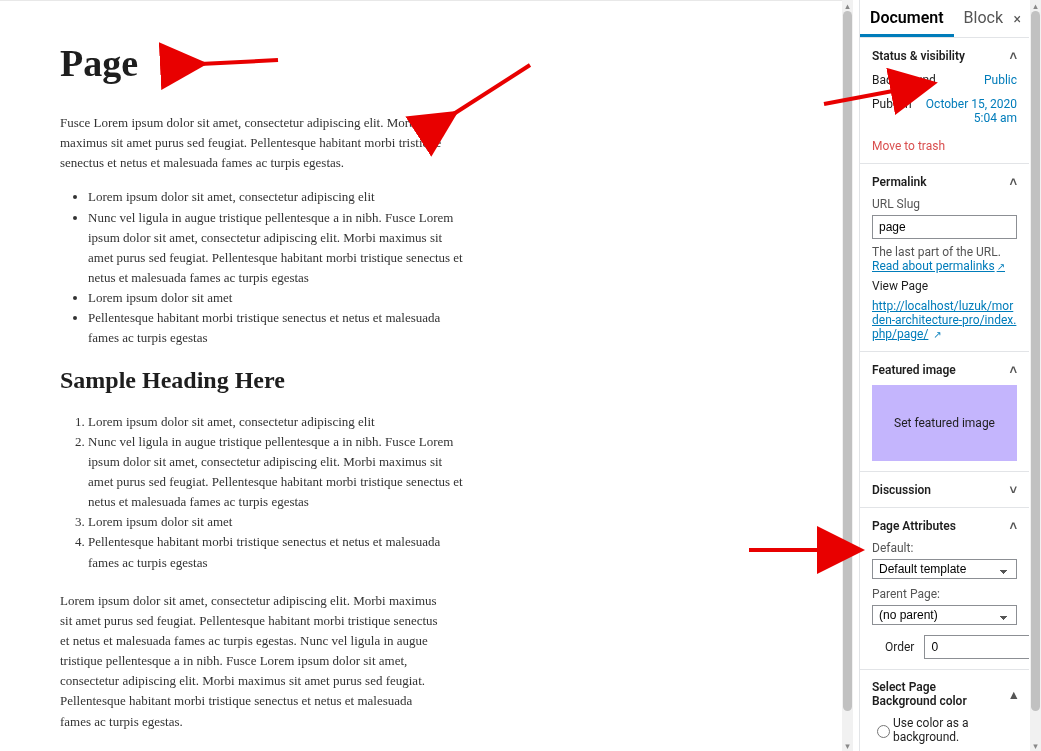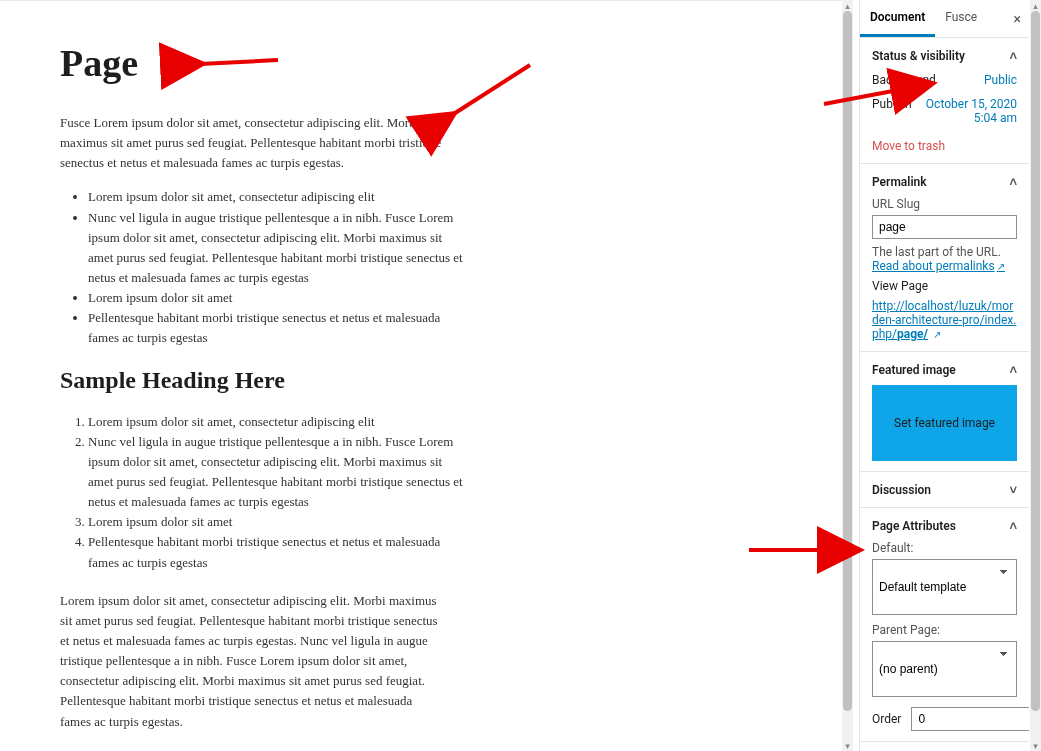--- a/index.html
+++ b/index.html
@@ -74,21 +74,21 @@
     display: flex;
     align-items: center;
     border-bottom: 1px solid #e2e4e7;
     height: 38px;
   }
   .sb-tab {
     padding: 0 10px;
     height: 100%;
     display: flex;
     align-items: center;
-    font-size: 12px;
+    font-size: 16px;
     color: #555;
     border-bottom: 3px solid transparent;
     cursor: pointer;
   }
   .sb-tab.active {
     font-weight: 600;
     color: #000;
     border-bottom-color: #007cba;
   }
   .sb-close {
@@ -119,37 +119,37 @@
     width:100%; border:1px solid #8c8f94; padding:4px 6px;
     font-size:12px; margin-top:4px; background:#fff;
   }
   .help { font-size:12px; color:#555; margin-top:6px; }
   .help a { color:#007cba; text-decoration:underline;margin-top:6px;}
   .ext-icon::after{
     content:"↗"; font-size:10px; margin-left:2px; color:#007cba;
   }
   .urlwrap {font-size:12px; margin-top:6px;}
   .urlwrap a{color:#007cba; text-decoration:underline; word-break:break-all;}
-  .urlwrap b{font-weight:700;}
+  .urlwrap b{font-weight:400;}
   .feat-box {
-    background:#0ea5e9;
+    background:#c4b5fd;
     height:76px;
     display:flex;align-items:center;justify-content:center;
     color:#1e1e1e;font-size:12px;margin-top:8px;cursor:pointer;
   }
   .sel {
-    width:100%; border:1px solid #8c8f94; padding:20px 6px;
+    width:100%; border:1px solid #8c8f94; padding:2px 6px;
     font-size:12px; margin-top:4px; background:#fff;
     appearance:none;
     background-image:linear-gradient(45deg,transparent 50%,#555 50%),linear-gradient(135deg,#555 50%,transparent 50%);
     background-position: calc(100% - 12px) 10px, calc(100% - 8px) 10px;
     background-size:4px 4px,4px 4px;
     background-repeat:no-repeat;
   }
-  .order-row{display:flex;align-items:center;gap:10px;margin-top:10px;}
+  .order-row{display:flex;align-items:center;gap:10px;margin-top:10px;margin-left:13px;}
   .order-row input{flex:1;border:1px solid #8c8f94;padding:4px 6px;font-size:12px;}
   .radio-row{display:flex;align-items:center;margin-top:8px;font-size:12px;}
   
   .arrow {
     position:absolute;
     pointer-events:none;
   }
   .arrow svg { overflow:visible; }
   
   .scroll-left, .scroll-right {
@@ -199,21 +199,21 @@
 </div>
 <div class="scroll-right">
   <div class="scroll-arrow" style="top:0">▴</div>
   <div class="scroll-thumb" style="top:11px;height:700px"></div>
   <div class="scroll-arrow" style="bottom:0">▾</div>
 </div>
 
 <div class="sidebar">
   <div class="sb-tabs">
     <div class="sb-tab active">Document</div>
-    <div class="sb-tab">Fusce</div>
+    <div class="sb-tab">Block</div>
     <div class="sb-close">×</div>
   </div>
 
   <div class="panel">
     <div class="panel-head">
       <span>Status &amp; visibility</span>
       <span class="chev">˄</span>
     </div>
     <div class="row">
       <span>Background</span>

